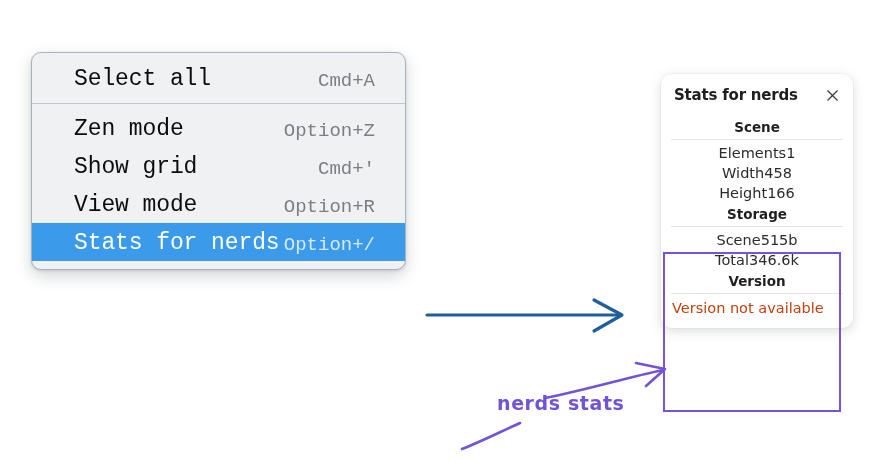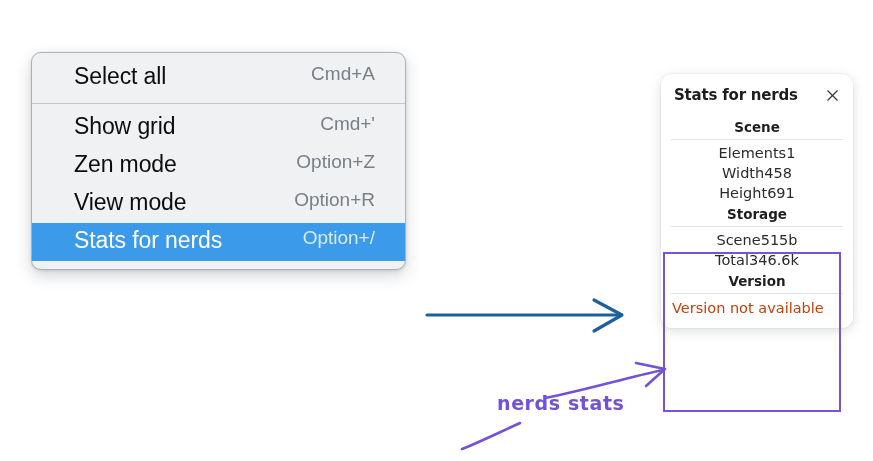--- a/index.html
+++ b/index.html
@@ -30,26 +30,27 @@
     box-sizing: border-box;
   }
   .menu-group { }
   .menu-sep {
     height: 1px;
     background: #c0c7ce;
     margin: 6px 0 5px 0;
   }
   .menu-item {
     display: flex;
-    align-items: flex-start;
+    align-items: flex-end;
     justify-content: space-between;
     padding: 4px 30px 5px 42px;
     box-sizing: border-box;
     height: 38px;
     cursor: default;
+    font-family: Liberation Mono, monospace;
   }
   .menu-item .mi-label {
     font-size: 23px;
     color: #0d0d0d;
     letter-spacing: -0.1px;
     white-space: nowrap;
   }
   .menu-item .mi-shortcut {
     font-size: 19px;
     color: #7b7f85;
@@ -161,26 +162,26 @@
       <div class="menu-item">
         <span class="mi-label">Select all</span>
         <span class="mi-shortcut">Cmd+A</span>
       </div>
     </div>
 
     <div class="menu-sep"></div>
 
     <div class="menu-group">
       <div class="menu-item">
+        <span class="mi-label">Zen mode</span>
+        <span class="mi-shortcut">Option+Z</span>
+      </div>
+      <div class="menu-item">
         <span class="mi-label">Show grid</span>
         <span class="mi-shortcut">Cmd+'</span>
-      </div>
-      <div class="menu-item">
-        <span class="mi-label">Zen mode</span>
-        <span class="mi-shortcut">Option+Z</span>
       </div>
       <div class="menu-item">
         <span class="mi-label">View mode</span>
         <span class="mi-shortcut">Option+R</span>
       </div>
       <div class="menu-item selected">
         <span class="mi-label">Stats for nerds</span>
         <span class="mi-shortcut">Option+/</span>
       </div>
     </div>
@@ -204,21 +205,21 @@
       <div class="stat-row">
         <span class="sl">Elements</span>
         <span class="sv">1</span>
       </div>
       <div class="stat-row">
         <span class="sl">Width</span>
         <span class="sv">458</span>
       </div>
       <div class="stat-row">
         <span class="sl">Height</span>
-        <span class="sv">691</span>
+        <span class="sv">166</span>
       </div>
     </div>
 
     <div class="stats-section" style="margin-top:1px;">
       <div class="section-head">Storage</div>
       <div class="hr-line"></div>
       <div class="stat-row">
         <span class="sl">Scene</span>
         <span class="sv">515b</span>
       </div>

